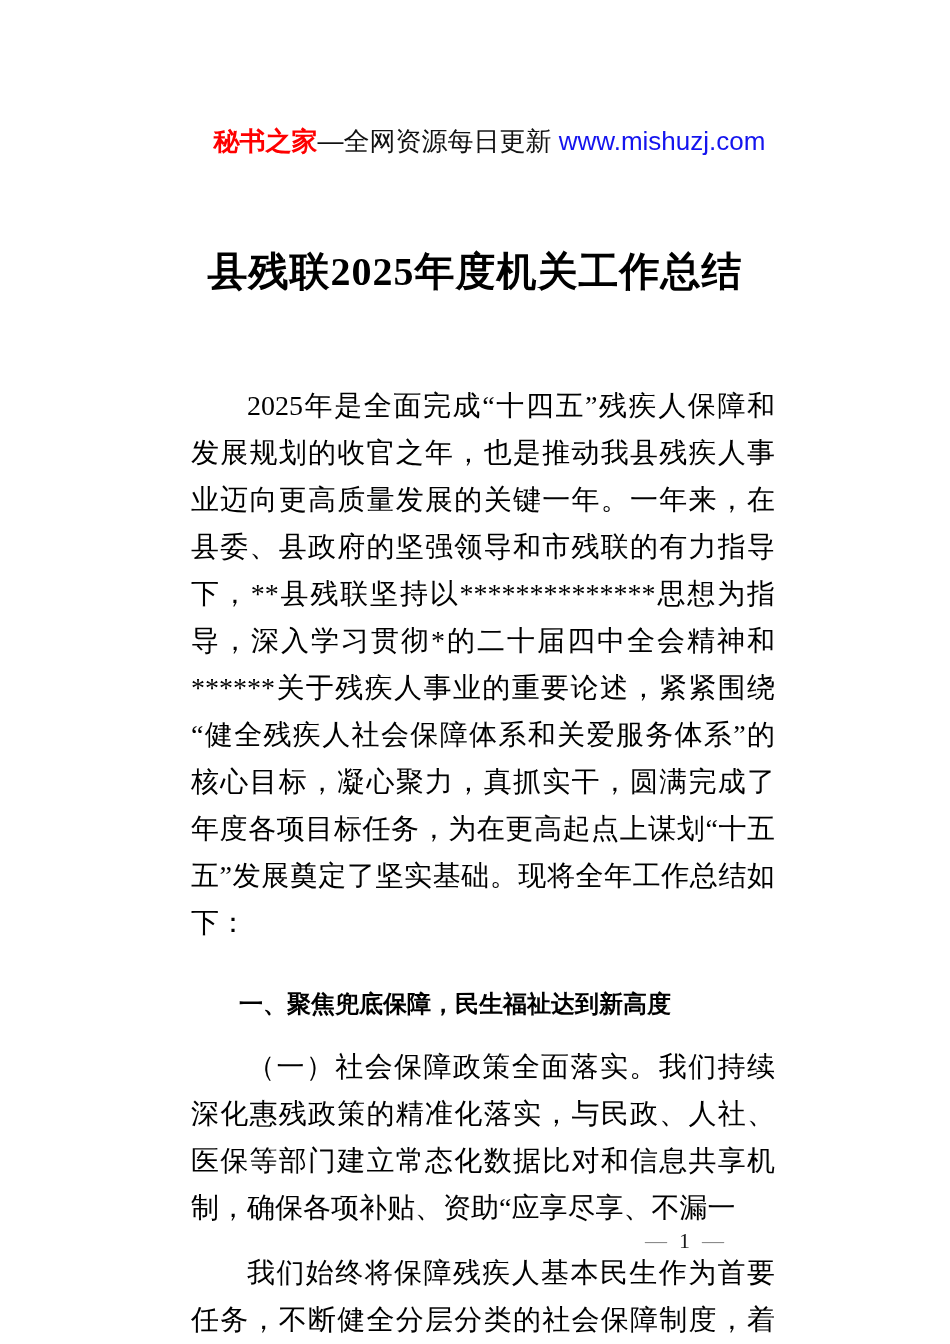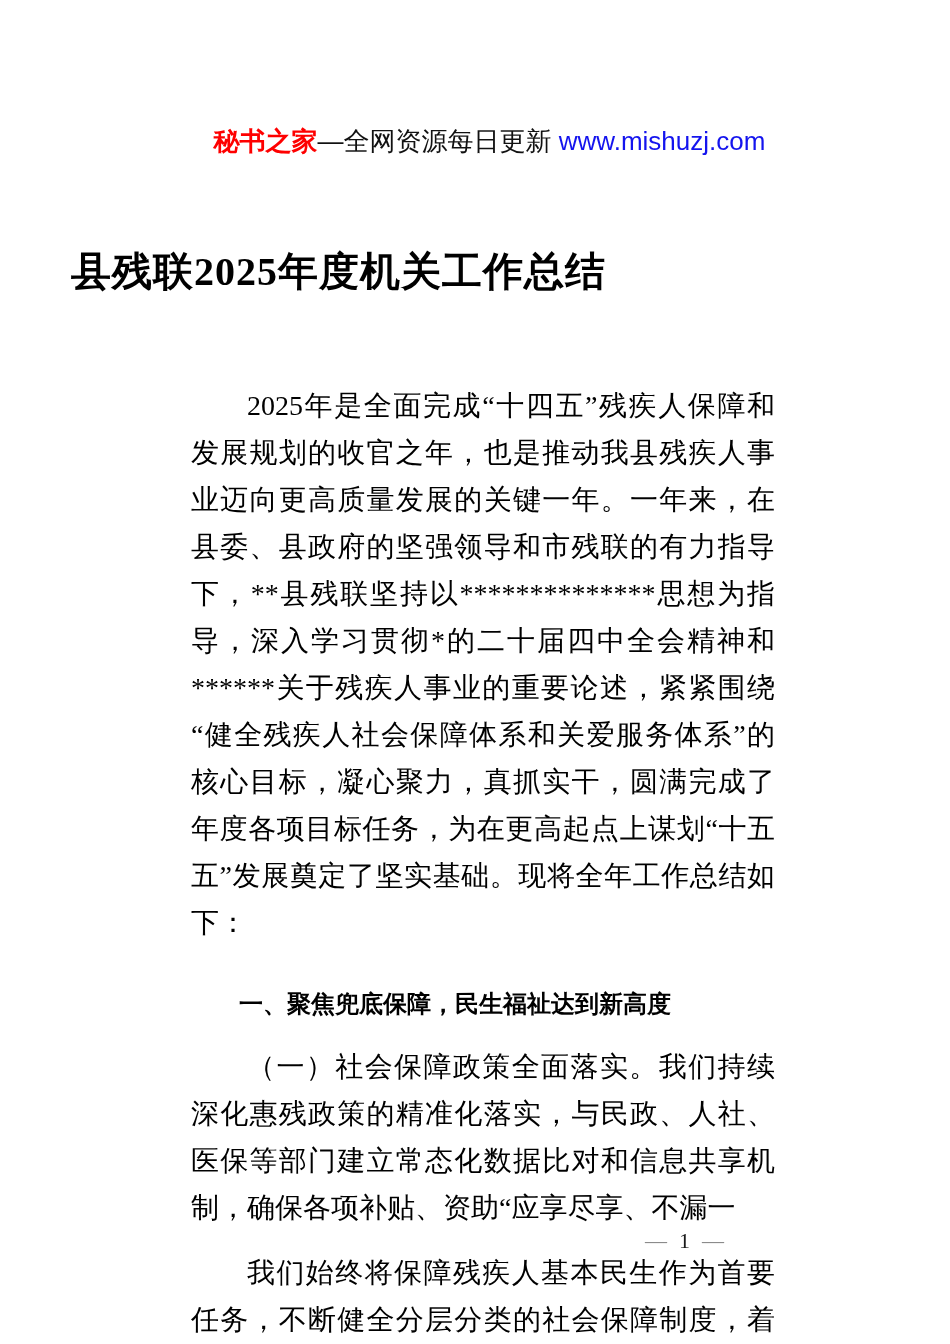--- a/index.html
+++ b/index.html
@@ -32,20 +32,21 @@
   }
   .site-header .tagline {
     color: #111111;
   }
   .site-header .url {
     color: #1414ee;
   }
   
   .doc-title {
     margin: 52px 0 0 0;
+    text-align: center;
     font-size: 40px;
     line-height: 56px;
     font-weight: 700;
     letter-spacing: 1px;
     font-family: "Liberation Serif", serif;
   }
   
   .content {
     margin-top: 82px;
     padding: 0 104px 0 120px;

